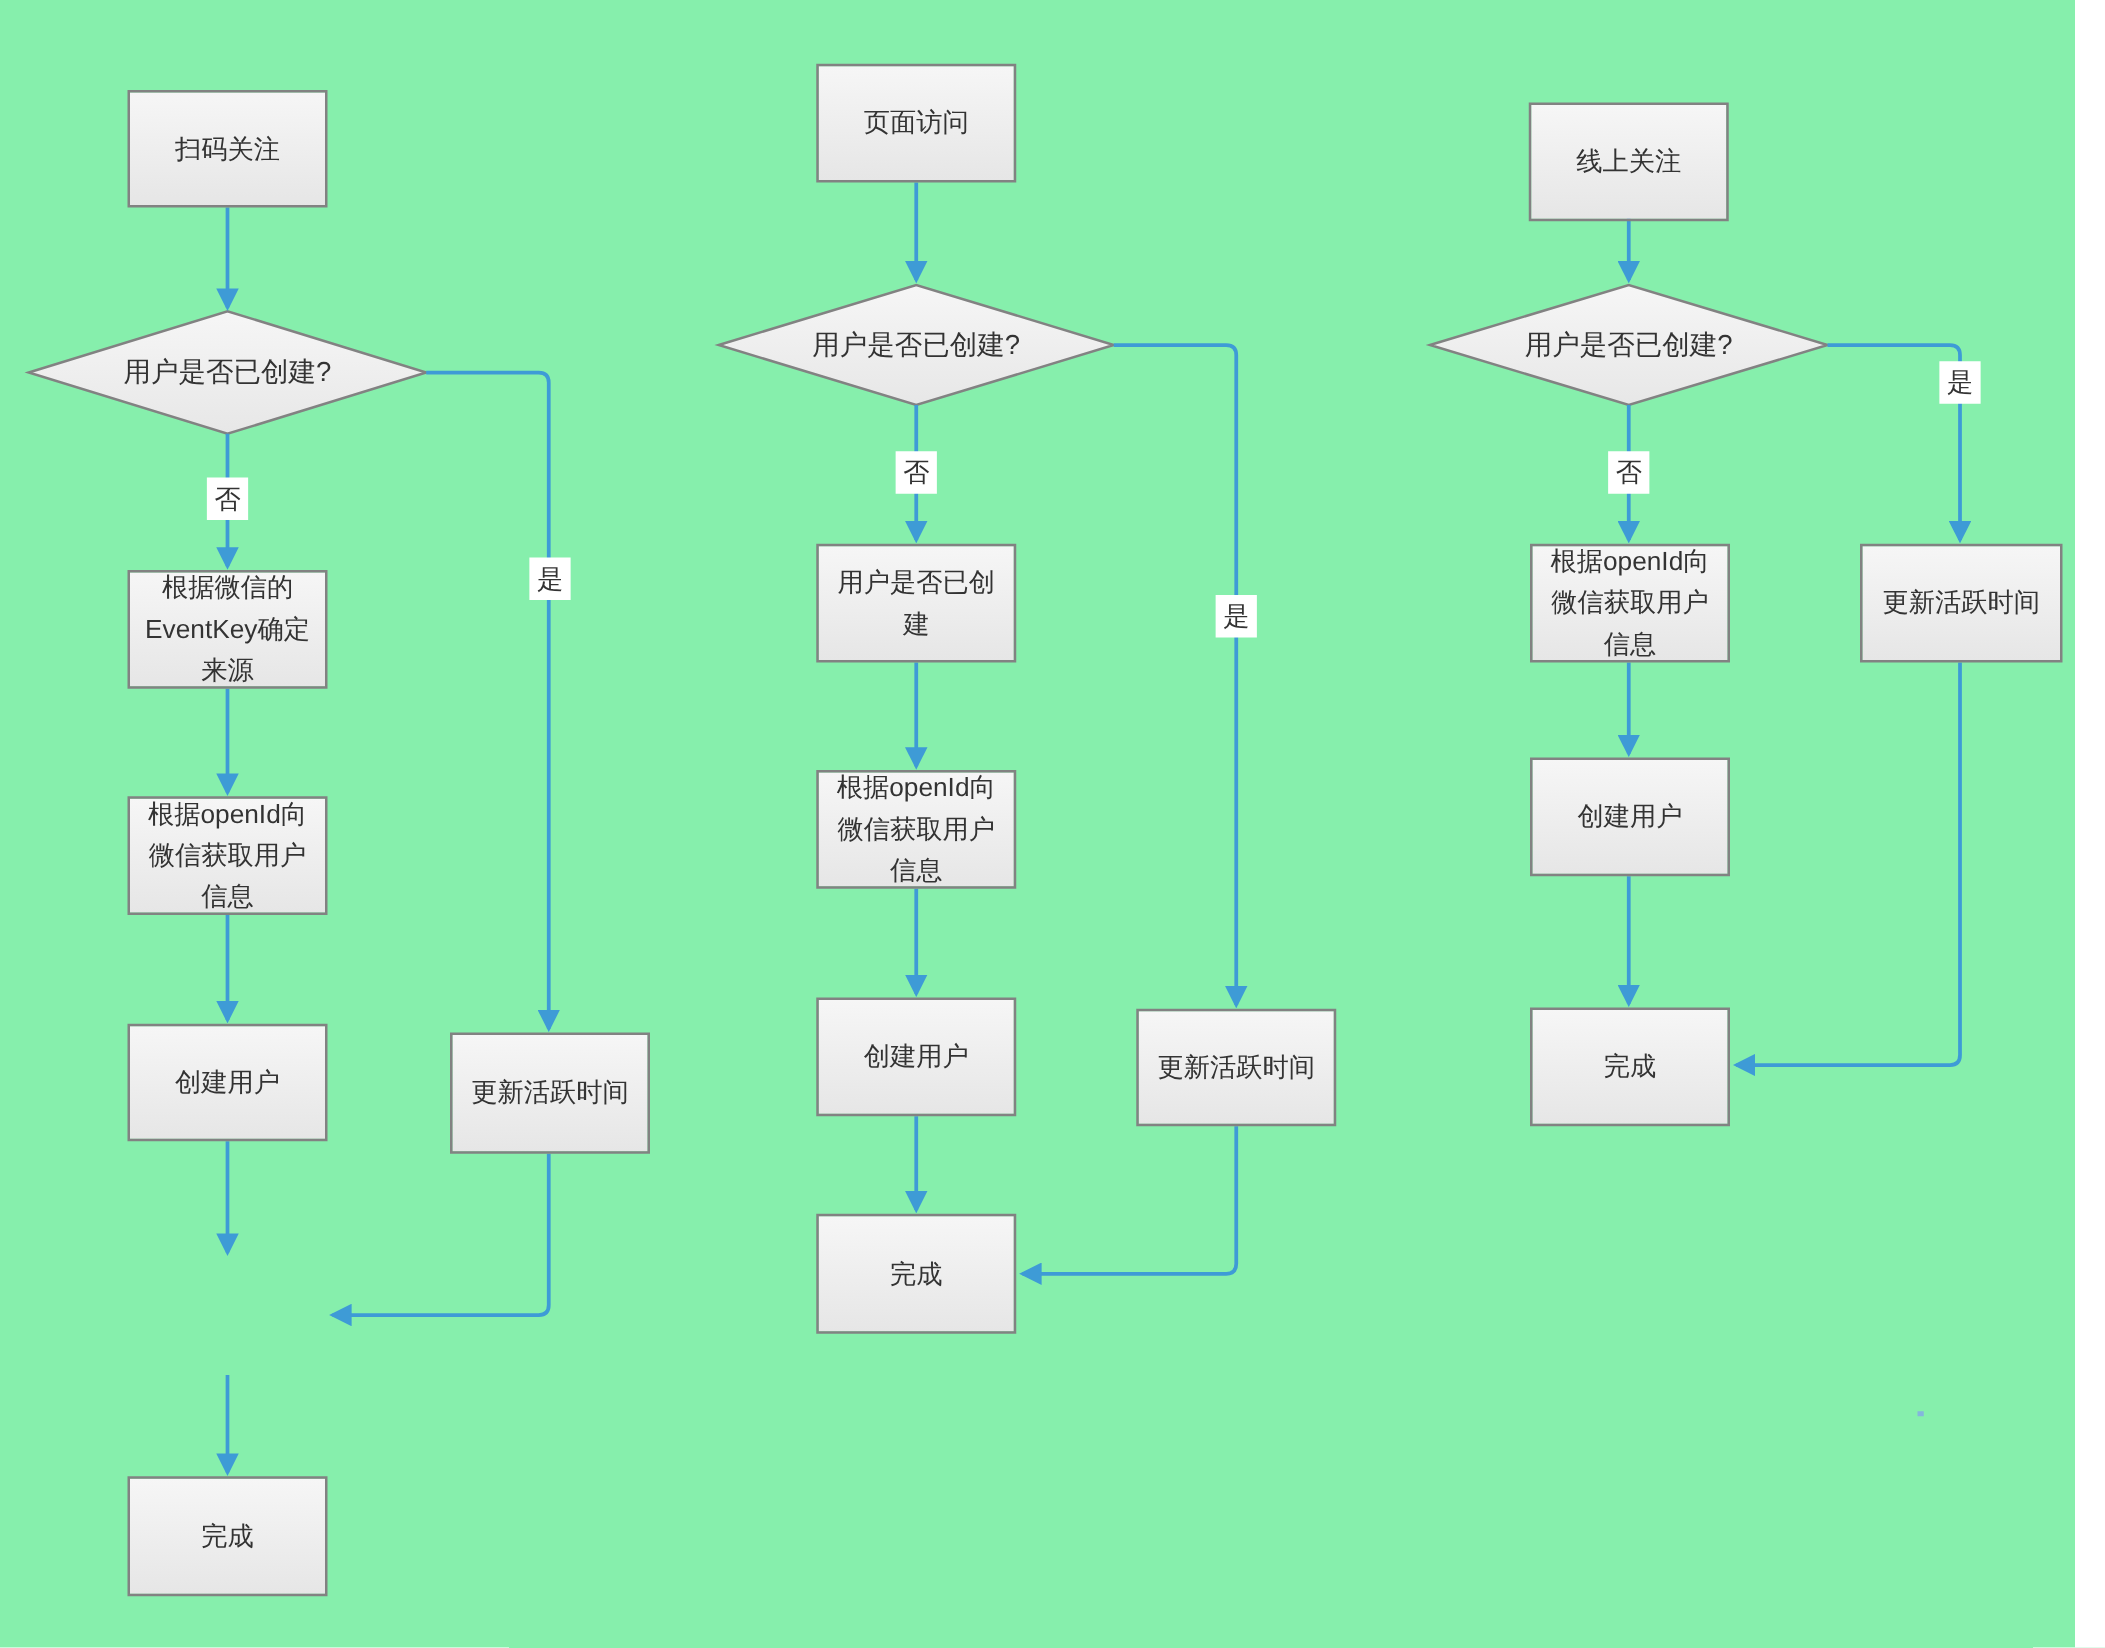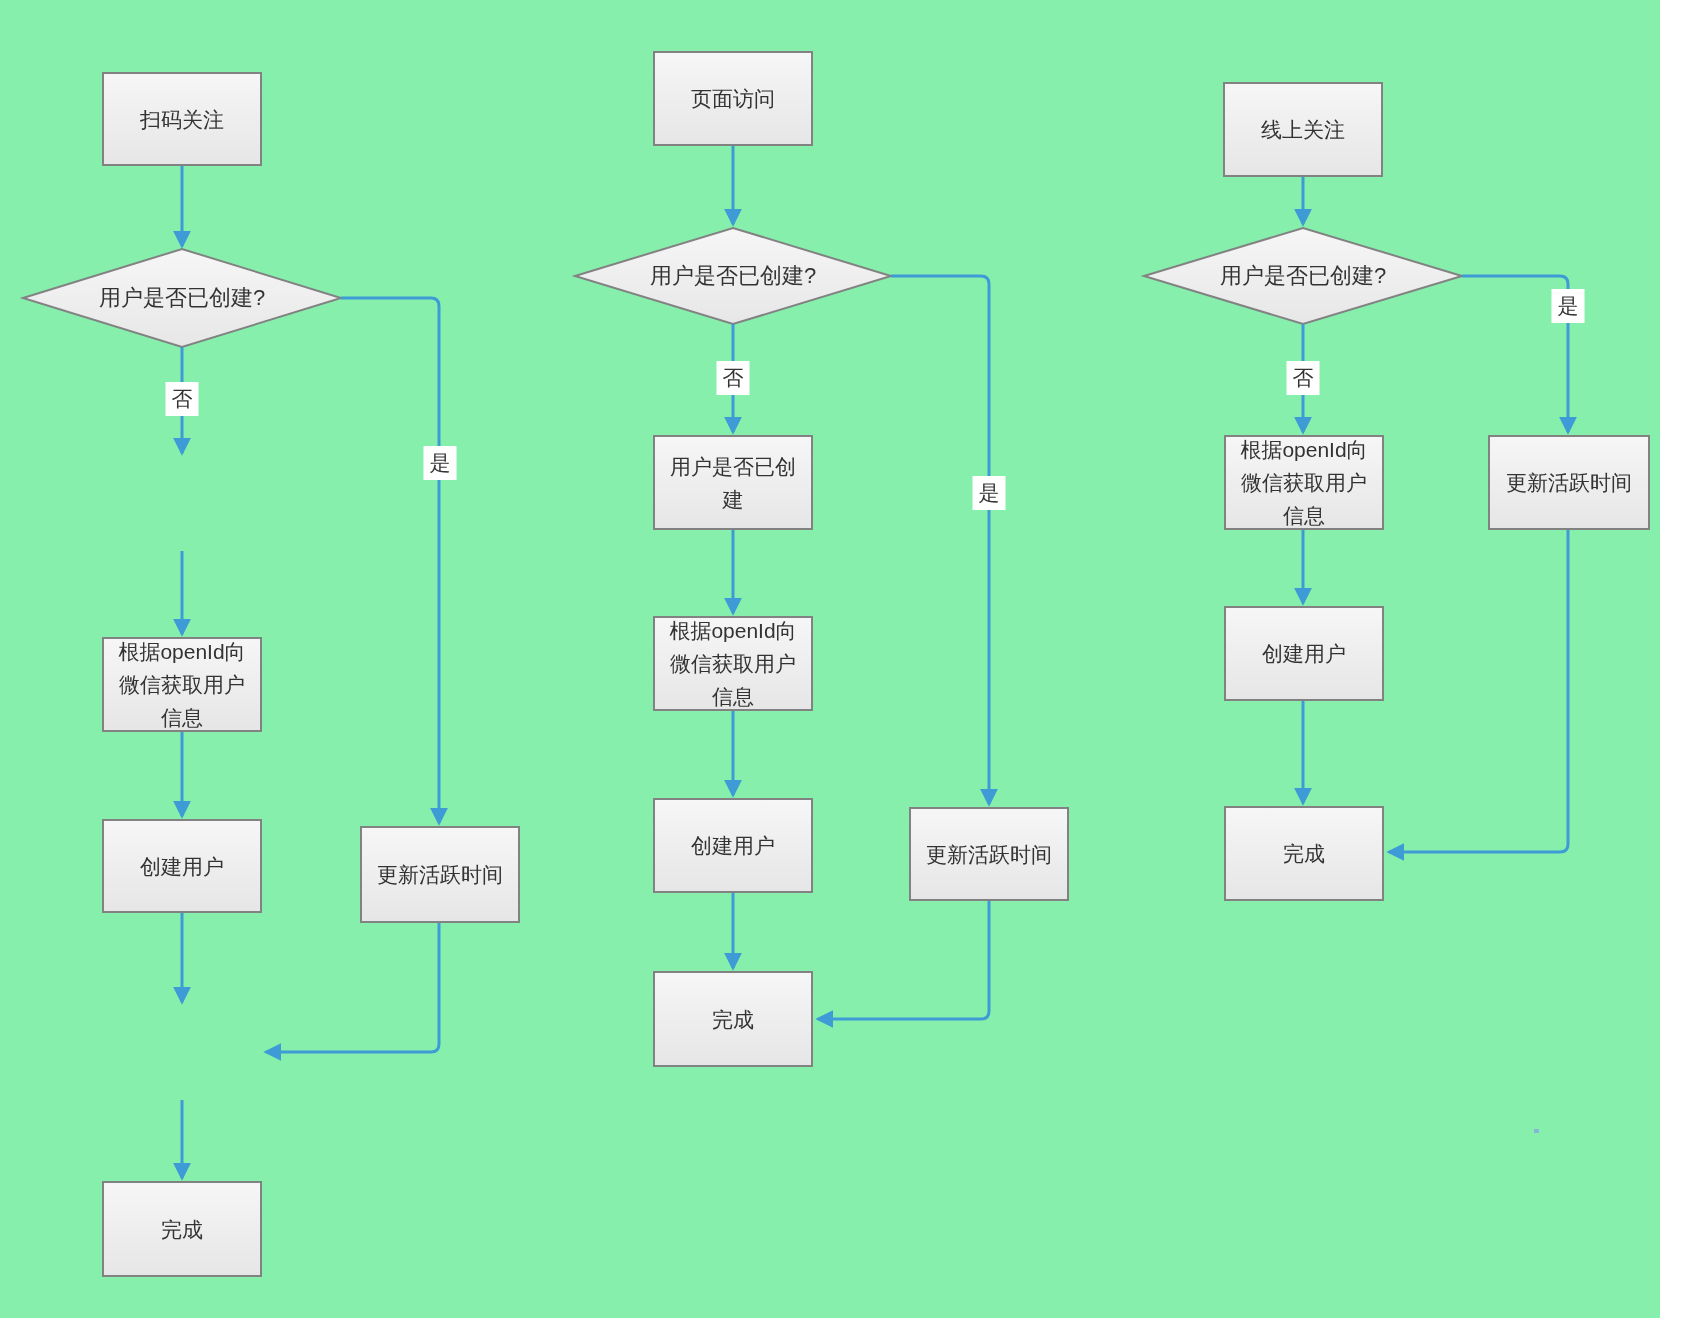--- a/index.html
+++ b/index.html
@@ -93,20 +93,21 @@
       <path d="M1303,701 V803" marker-end="url(#arrow)"></path>
       <path d="M1462,276 H1560 Q1568,276 1568,284 V432" marker-end="url(#arrow)"></path>
       <path d="M1568,530 V844 Q1568,852 1560,852 H1389" marker-end="url(#arrow)"></path>
     </g>
   </svg>
 
   <div class="node" style="left:102px;top:72px;width:160px;height:94px;">扫码关注</div>
   <div class="diamond-label" style="left:182px;top:298px;">用户是否已创建?</div>
   <div class="edge-label" style="left:182px;top:399px;">否</div>
   <div class="edge-label" style="left:440px;top:463px;">是</div>
+  <div class="node" style="left:102px;top:456px;width:160px;height:95px;">根据微信的EventKey确定来源</div>
   <div class="node" style="left:102px;top:637px;width:160px;height:95px;">根据openId向微信获取用户信息</div>
   <div class="node" style="left:102px;top:819px;width:160px;height:94px;">创建用户</div>
   <div class="node" style="left:102px;top:1181px;width:160px;height:96px;">完成</div>
   <div class="node" style="left:360px;top:826px;width:160px;height:97px;">更新活跃时间</div>
 
   <div class="node" style="left:653px;top:51px;width:160px;height:95px;">页面访问</div>
   <div class="diamond-label" style="left:733px;top:276px;">用户是否已创建?</div>
   <div class="edge-label" style="left:733px;top:378px;">否</div>
   <div class="edge-label" style="left:989px;top:493px;">是</div>
   <div class="node" style="left:653px;top:435px;width:160px;height:95px;">用户是否已创建</div>

